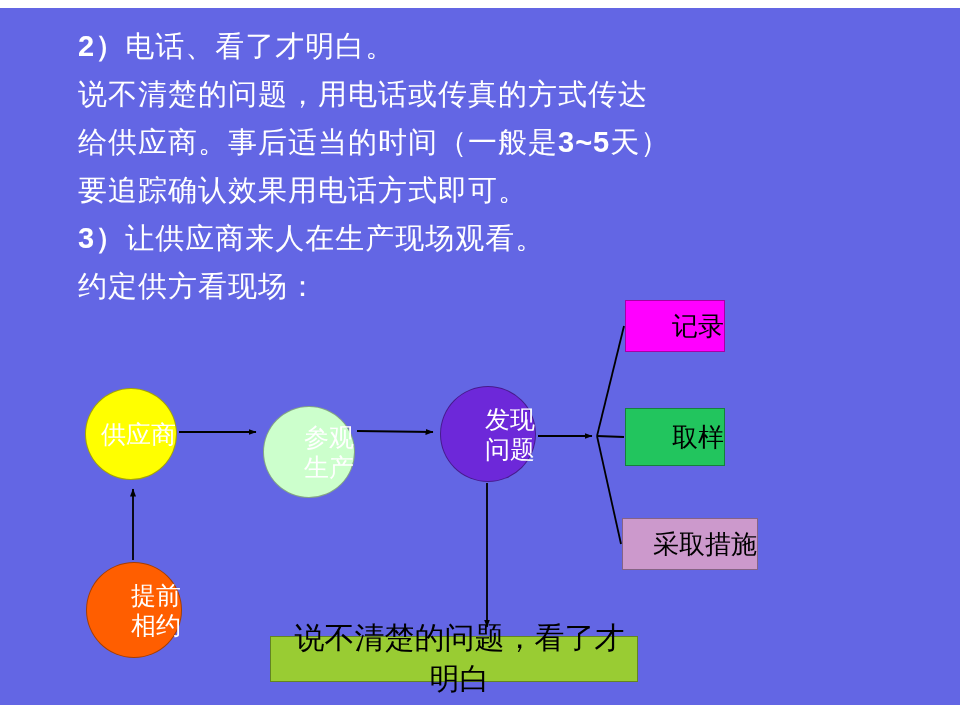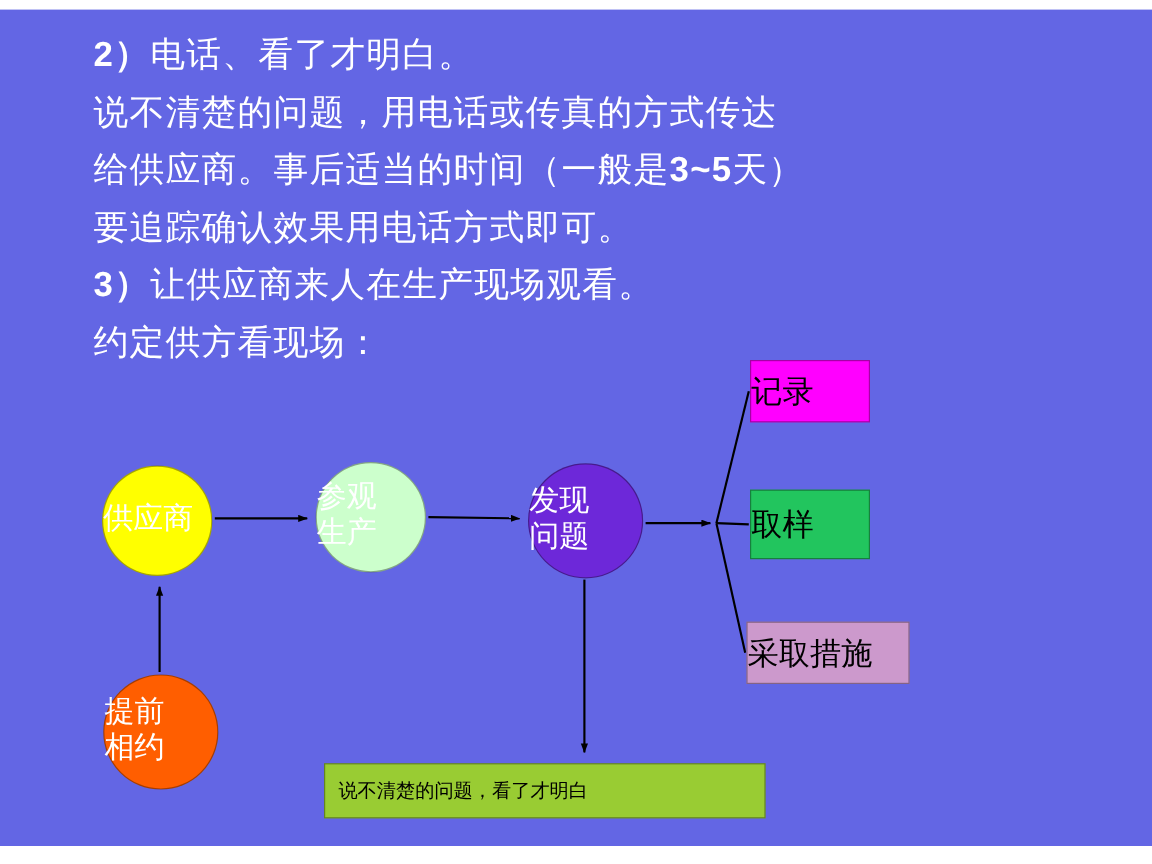--- a/index.html
+++ b/index.html
@@ -33,46 +33,45 @@
   .arrows {
     position: absolute;
     left: 0; top: 0;
     width: 960px; height: 720px;
     pointer-events: none;
   }
   .node {
     position: absolute;
     display: flex;
     flex-direction: column;
-    align-items: flex-start;
+    align-items: flex-end;
     justify-content: center;
     text-align: center;
     box-sizing: border-box;
-    font-family: Liberation Mono, monospace;
   }
   .circle {
     border-radius: 50%;
     color: #ffffff;
     font-size: 25px;
     line-height: 1.22;
     border: 1px solid rgba(0,0,0,0.35);
   }
   .rectbox {
     color: #000000;
     font-size: 26px;
     border: 1px solid rgba(0,0,0,0.35);
   }
   .node-supplier    { left: 85px;  top: 388px; width: 92px;  height: 92px; }
   .node-appointment { left: 86px;  top: 562px; width: 96px;  height: 96px; }
-  .node-visit       { left: 263px; top: 385px; width: 92px;  height: 92px; }
+  .node-visit       { left: 263px; top: 406px; width: 92px;  height: 92px; }
   .node-problem     { left: 440px; top: 386px; width: 96px;  height: 96px; }
   .node-record      { left: 625px; top: 300px; width: 100px; height: 52px; }
   .node-sampling    { left: 625px; top: 408px; width: 100px; height: 58px; }
   .node-measures    { left: 622px; top: 518px; width: 136px; height: 52px; }
-  .node-note        { left: 270px; top: 636px; width: 368px; height: 46px; font-size: 16px; padding-left: 11px; }
+  .node-note        { left: 270px; top: 636px; width: 368px; height: 46px; font-size: 30px; padding-left: 11px; }
 </style>
 </head>
 <body>
 
 <div class="slide">
 
   <div class="bg" style="background-color: rgb(99, 102, 228);"></div>
 
   <div class="textblock">
     <div><b>2）</b><span>电话、看了才明白。</span></div>

